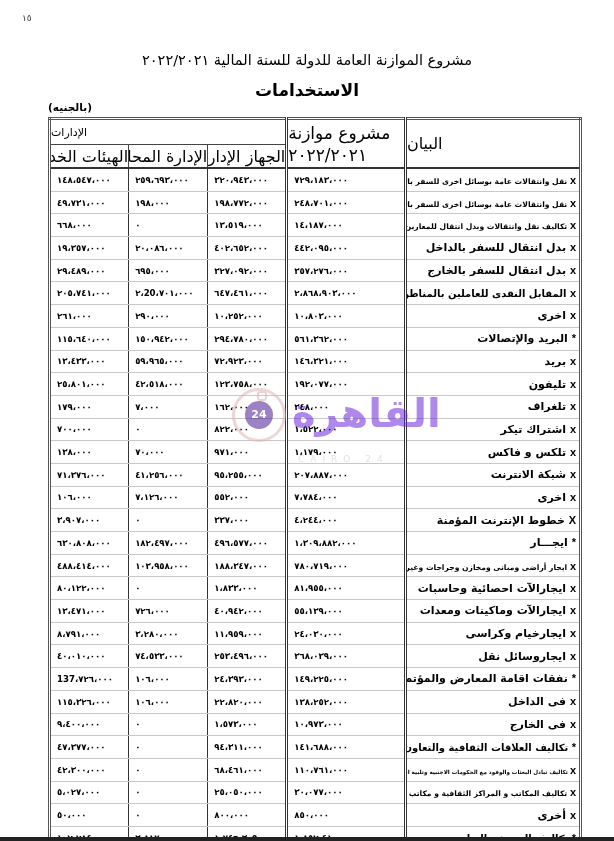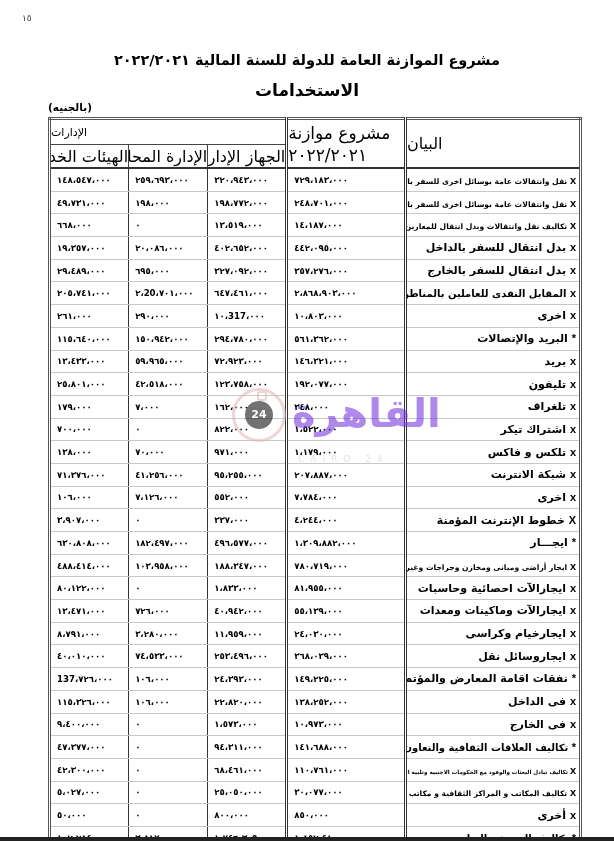--- a/index.html
+++ b/index.html
@@ -21,21 +21,21 @@
       top: 13px;
       font-size: 9px;
       color: #333;
     }
     .title {
       position: absolute;
       left: 0;
       width: 614px;
       top: 52px;
       text-align: center;
-      font-weight: bold;
+      font-weight: normal;
       font-size: 14.5px;
       direction: rtl;
       letter-spacing: -0.2px;
     }
     .subtitle {
       position: absolute;
       left: 0;
       width: 614px;
       top: 80px;
       text-align: center;
@@ -161,21 +161,21 @@
       border: 3px solid #e3b3b3;
       box-sizing: border-box;
     }
     .wm-inner {
       position: absolute;
       left: 10px;
       top: 10px;
       width: 28px;
       height: 28px;
       border-radius: 50%;
-      background: #000000;
+      background: #4c1d95;
       color: #fff;
       font-size: 11px;
       font-weight: bold;
       text-align: center;
       line-height: 28px;
       font-family: "DejaVu Sans", sans-serif;
     }
     .wm-knob {
       position: absolute;
       left: 22px;
@@ -286,21 +286,21 @@
         <tr>
           <td class="label mid"><span class="mark">x</span> <span>المقابل النقدى للعاملين بالمناطق النائية</span></td>
           <td class="num total">٢،٨٦٨،٩٠٣،٠٠٠</td>
           <td class="num admin">٦٤٧،٤٦١،٠٠٠</td>
           <td class="num local">٢،20،٧٠١،٠٠٠</td>
           <td class="num service">٢٠٥،٧٤١،٠٠٠</td>
         </tr>
         <tr>
           <td class="label"><span class="mark">x</span> <span>اخرى</span></td>
           <td class="num total">١٠،٨٠٣،٠٠٠</td>
-          <td class="num admin">١٠،317،٠٠٠</td>
+          <td class="num admin">١٠،٢٥٢،٠٠٠</td>
           <td class="num local">٢٩٠،٠٠٠</td>
           <td class="num service">٢٦١،٠٠٠</td>
         </tr>
         <tr>
           <td class="label"><span class="mark">*</span> <span>البريد والإتصالات</span></td>
           <td class="num total">٥٦١،٣٦٢،٠٠٠</td>
           <td class="num admin">٢٩٤،٧٨٠،٠٠٠</td>
           <td class="num local">١٥٠،٩٤٢،٠٠٠</td>
           <td class="num service">١١٥،٦٤٠،٠٠٠</td>
         </tr>

